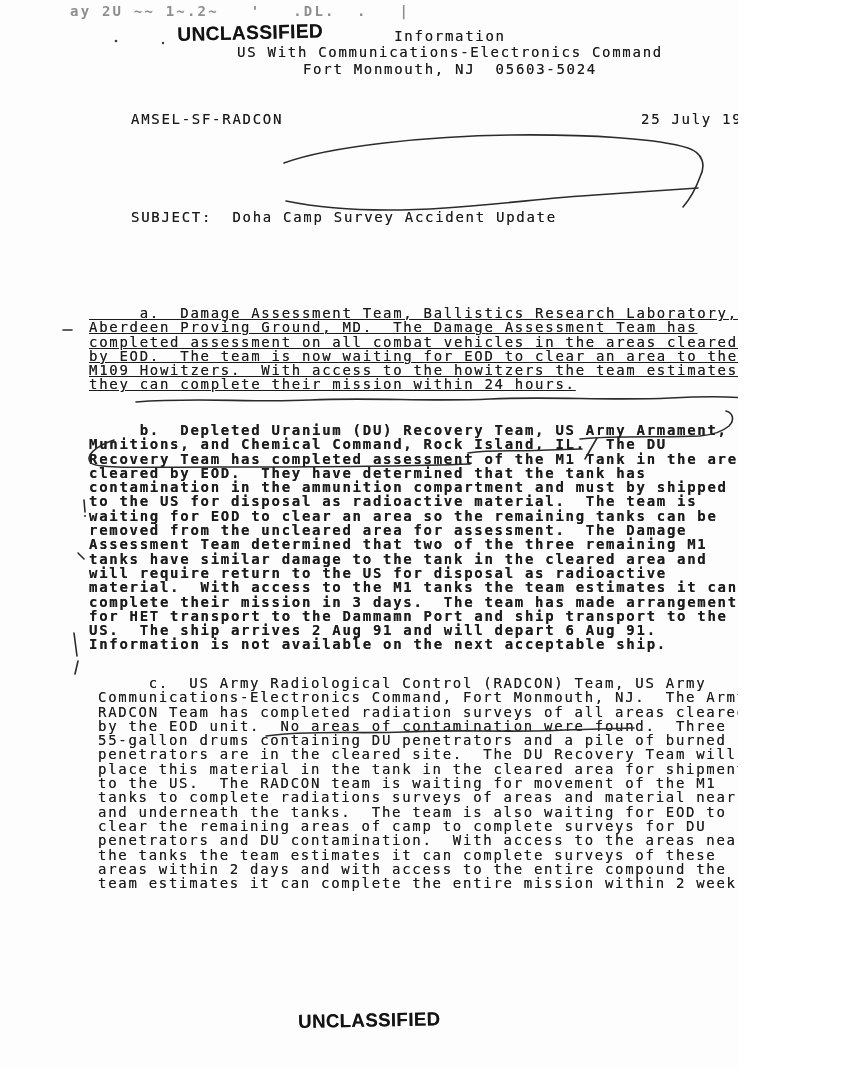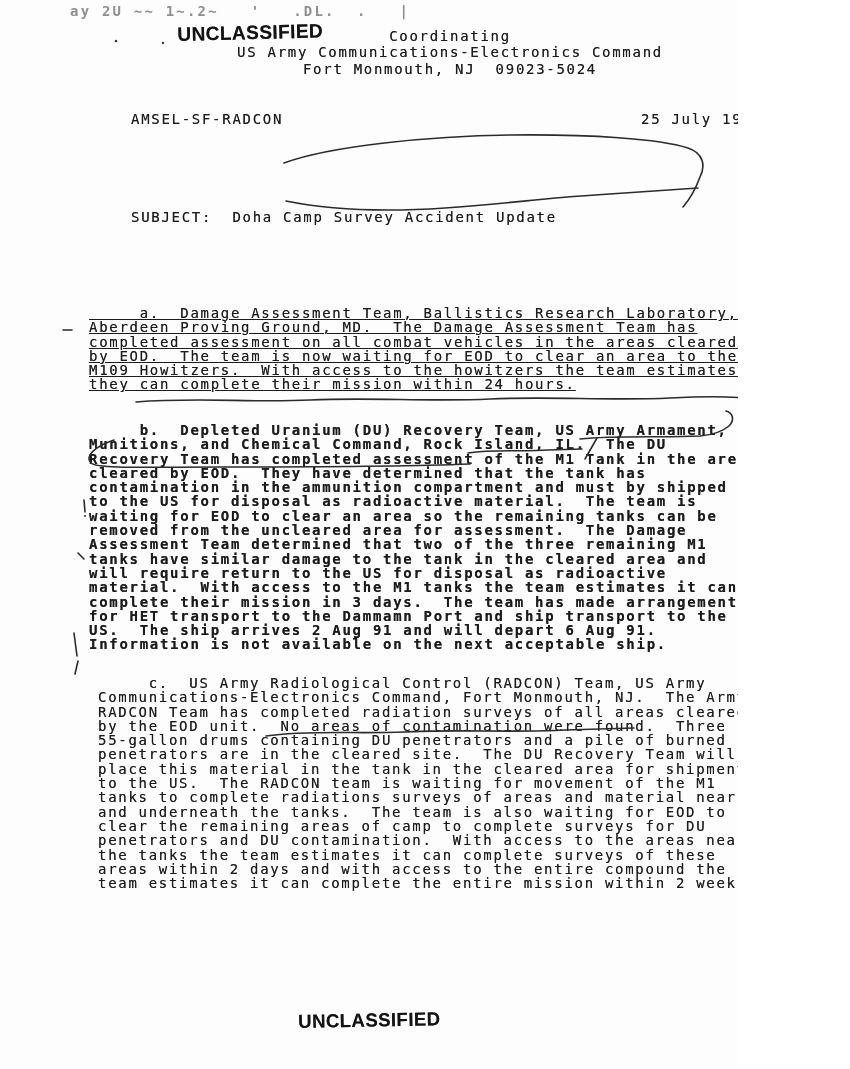--- a/index.html
+++ b/index.html
@@ -38,23 +38,23 @@
 
 <div class="page">
 
   <div class="fax-line">ay 2U ~~ 1~.2~   '   .DL.  .   |</div>
   <div class="corner-mark">. .U</div>
   <div class="side-specks">.:  '</div>
 
   <div class="stamp stamp-top">UNCLASSIFIED</div>
   <div class="stamp stamp-bottom">UNCLASSIFIED</div>
 
-  <div class="letterhead"><span>Coordinating</span>
-<span>US Army Communications-Electronics Command</span>
-<span>Fort Monmouth, NJ  09023-5024</span></div>
+  <div class="letterhead"><span>Information</span>
+<span>US With Communications-Electronics Command</span>
+<span>Fort Monmouth, NJ  05603-5024</span></div>
 
   <pre class="mono" style="left:130px;top:111px;">AMSEL-SF-RADCON</pre>
   <pre class="mono" style="left:640px;top:111px;">25 July 1991</pre>
 
   <pre class="mono" style="left:130px;top:209px;text-align:right;">SUBJECT:  Doha Camp Survey Accident Update</pre>
 
   <pre class="mono" style="left:88px;top:305px;text-decoration:underline;">     a.  Damage Assessment Team, Ballistics Research Laboratory,
 Aberdeen Proving Ground, MD.  The Damage Assessment Team has
 completed assessment on all combat vehicles in the areas cleared
 by EOD.  The team is now waiting for EOD to clear an area to the

